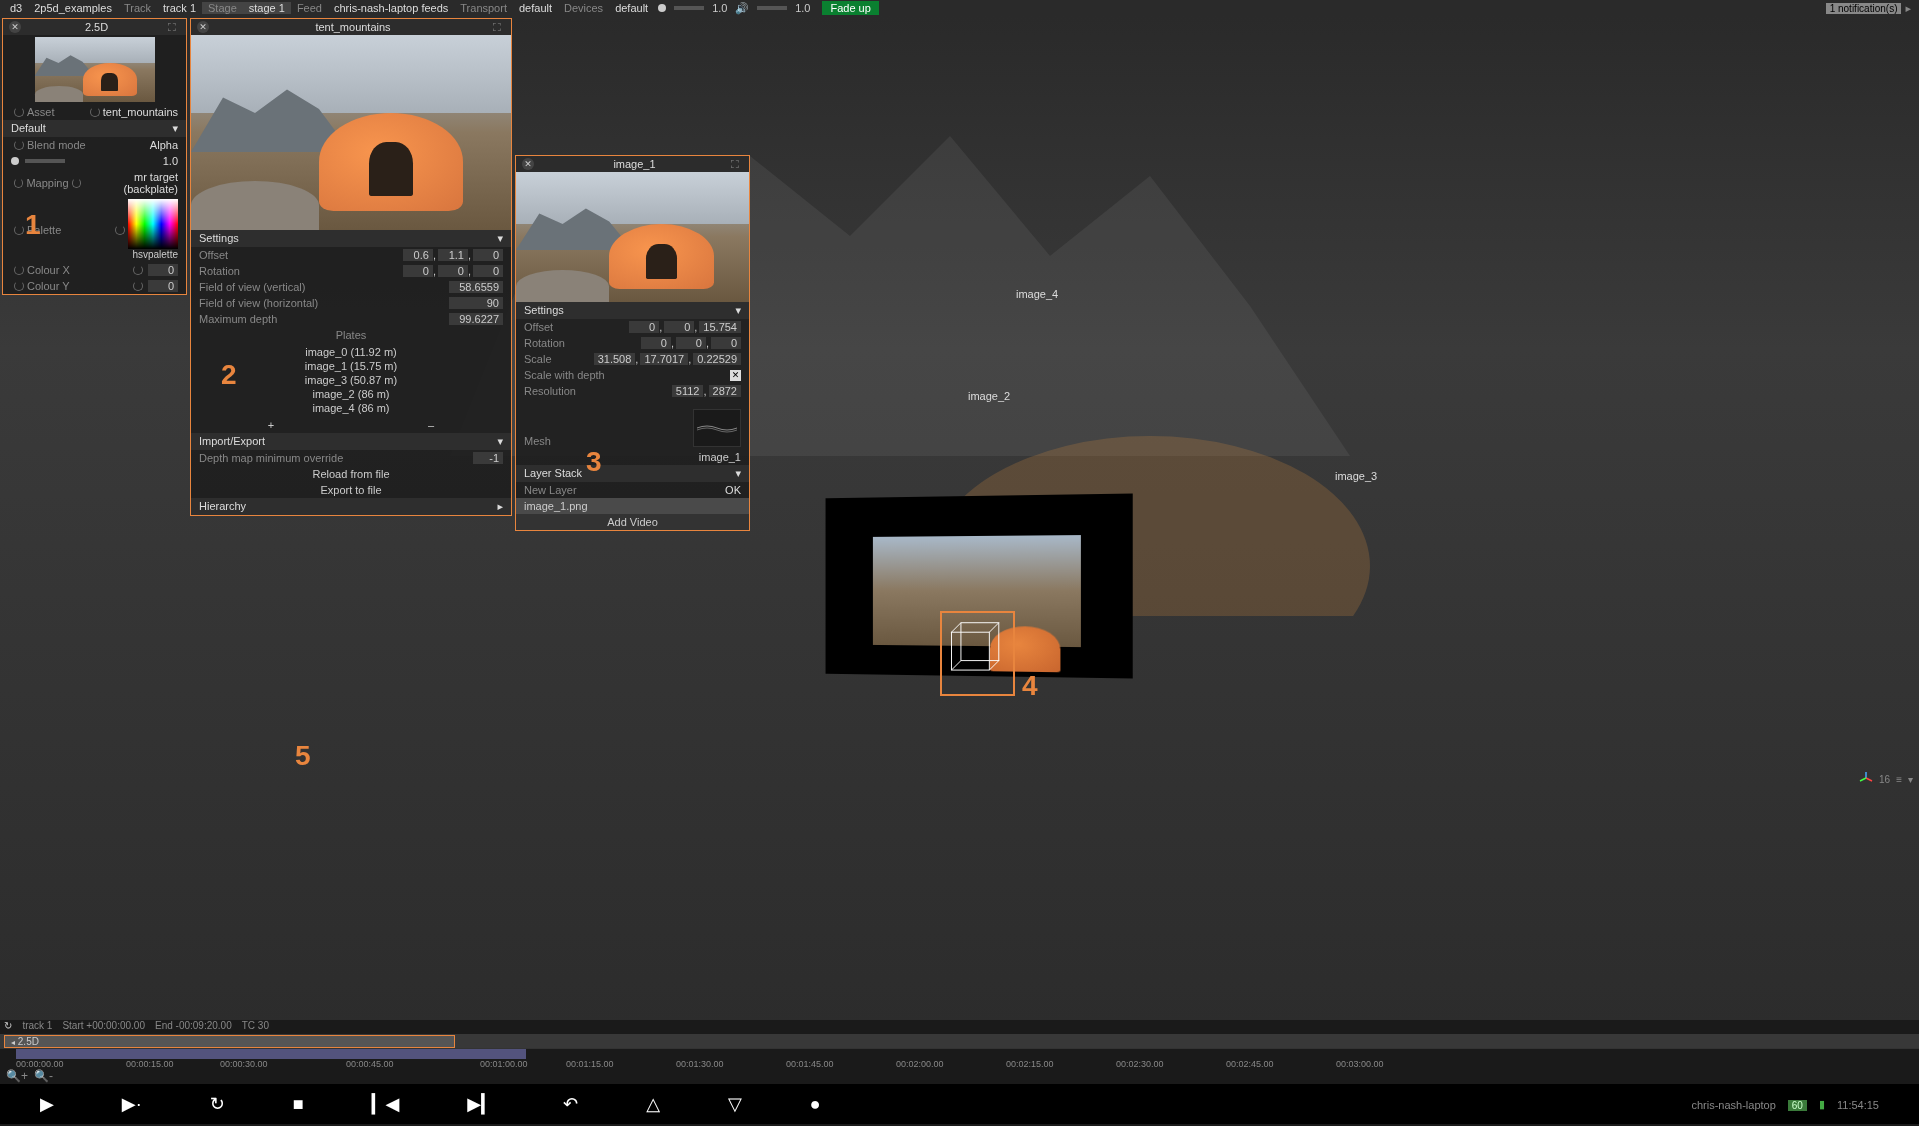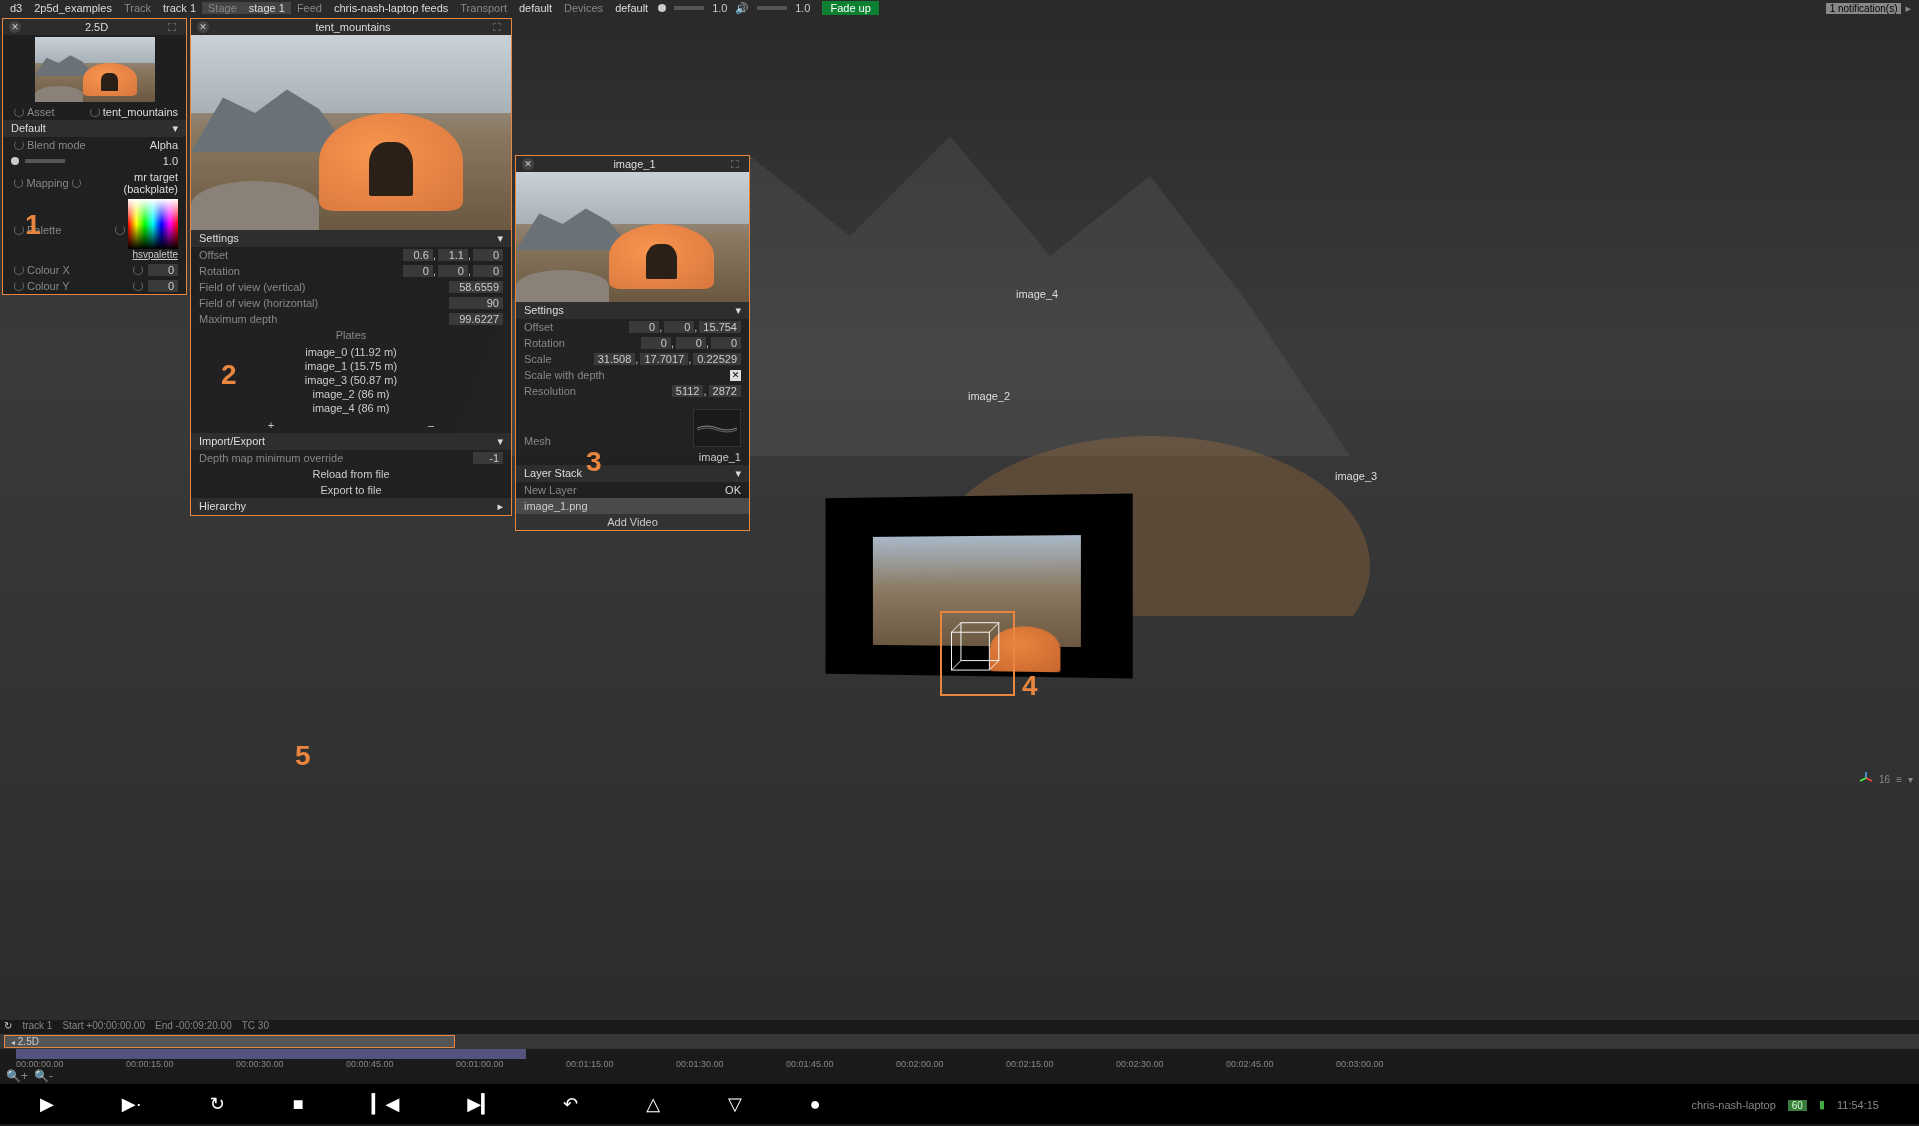--- a/index.html
+++ b/index.html
@@ -226,21 +226,21 @@
   <div class="panel-row">
     <span class="reset-icon"></span>
     <span class="label">Mapping</span>
     <span class="reset-icon"></span>
     <span class="value">mr target (backplate)</span>
   </div>
   <div class="panel-row" style="align-items:center;">
     <span class="reset-icon"></span>
     <span class="label">Palette</span>
     <span class="reset-icon"></span>
-    <div style="text-align:right;text-decoration:underline;">
+    <div style="text-align:right;">
       <div class="palette-box"></div>
       <div style="font-size:10px;">hsvpalette</div>
     </div>
   </div>
   <div class="annotation" style="left:22px; top:190px;">1</div>
   <div class="panel-row">
     <span class="reset-icon"></span>
     <span class="label">Colour X</span>
     <span class="reset-icon"></span>
     <span class="value-box">0</span>
@@ -427,23 +427,23 @@
     <div class="layer-chip">
       <span style="font-size:8px;">◂</span>
       <span>2.5D</span>
     </div>
   </div>
   <div class="timeline-ruler">
     <div class="purple-region"></div>
     <div id="ticks-container">
         <span class="tick" style="left: 16px;">00:00:00.00</span>
         <span class="tick" style="left: 126px;">00:00:15.00</span>
-        <span class="tick" style="left: 236px; text-align: center;">00:00:30.00</span>
+        <span class="tick" style="left: 220px; text-align: center;">00:00:30.00</span>
         <span class="tick" style="left: 346px;">00:00:45.00</span>
-        <span class="tick" style="left: 456px;">00:01:00.00</span>
+        <span class="tick" style="left: 480px;">00:01:00.00</span>
         <span class="tick" style="left: 566px;">00:01:15.00</span>
         <span class="tick" style="left: 676px;">00:01:30.00</span>
         <span class="tick" style="left: 786px;">00:01:45.00</span>
         <span class="tick" style="left: 896px;">00:02:00.00</span>
         <span class="tick" style="left: 1006px;">00:02:15.00</span>
         <span class="tick" style="left: 1116px;">00:02:30.00</span>
         <span class="tick" style="left: 1226px;">00:02:45.00</span>
         <span class="tick" style="left: 1336px;">00:03:00.00</span>
       </div>
   </div>

